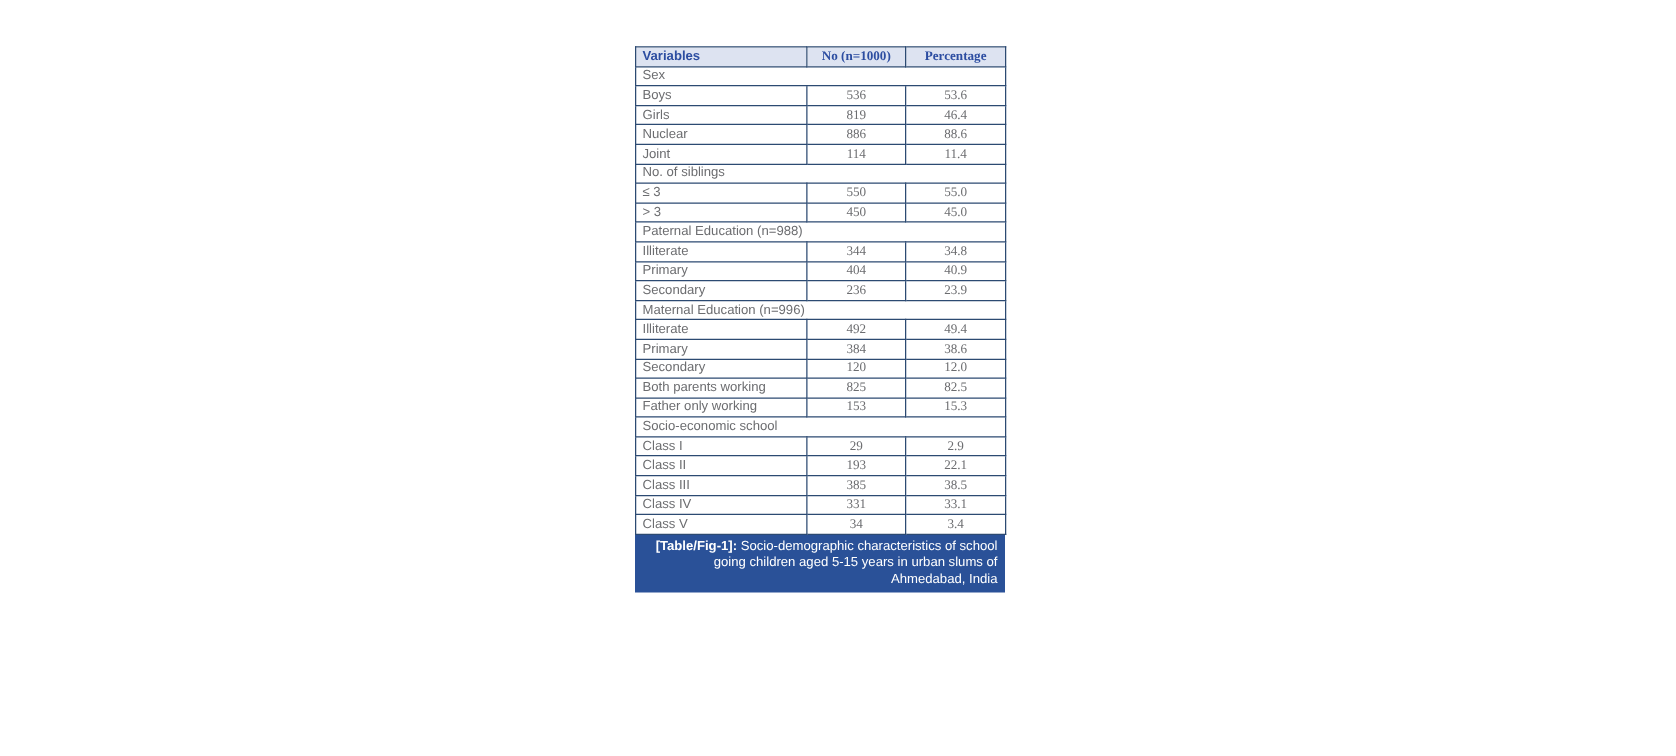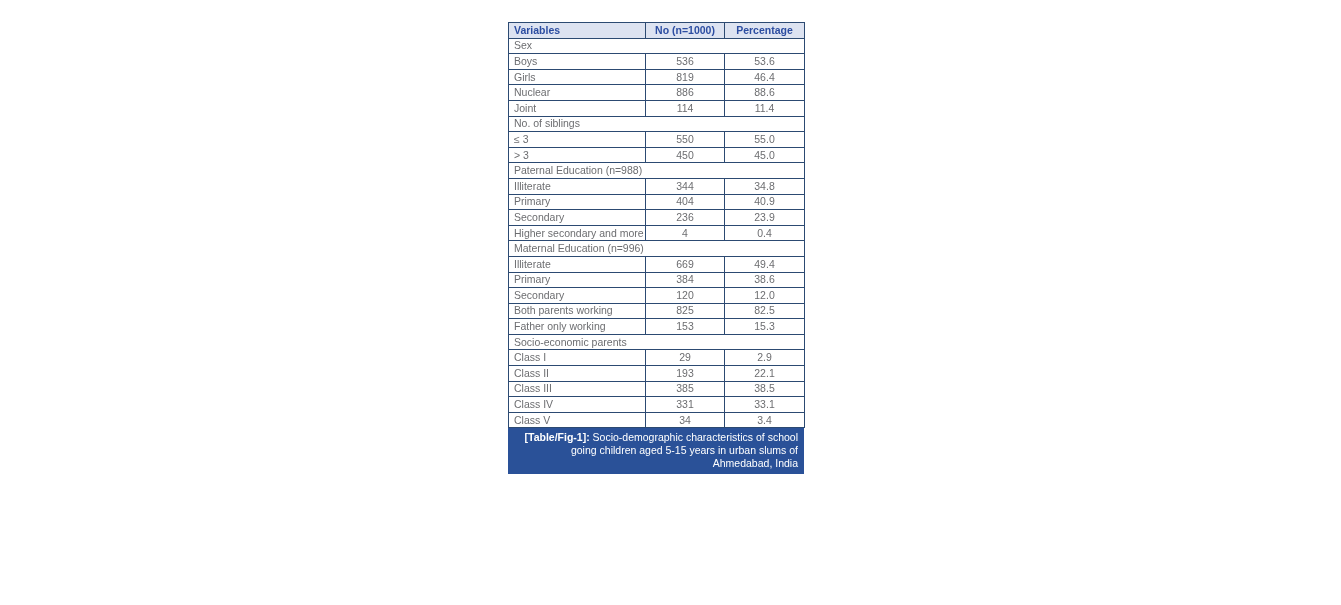--- a/index.html
+++ b/index.html
@@ -16,21 +16,21 @@
   body {
     width: 1341px;
     height: 605px;
     background: var(--page-bg);
     position: relative;
     font-family: "Liberation Sans", sans-serif;
   }
   .figure {
     position: absolute;
     left: 508px;
-    top: 22px;
+    top: 37px;
     width: 296px;
   }
   table.demo-table {
     border-collapse: collapse;
     width: 100%;
     table-layout: fixed;
   }
   .demo-table th,
   .demo-table td {
     border: 1px solid var(--border);
@@ -47,20 +47,21 @@
   }
   .demo-table th {
     background: var(--header-bg);
     color: var(--header-text);
     font-weight: 700;
   }
   .demo-table th.center,
   .demo-table td.center {
     text-align: center;
     padding: 0 2px;
+    font-family: Liberation Serif, serif;
   }
   .caption {
     background: var(--caption-bg);
     color: var(--caption-text);
     font-size: 10.5px;
     line-height: 13px;
     padding: 3px 6px 4px 6px;
     text-align: right;
   }
   .caption b { font-weight: 700; }
@@ -131,30 +132,25 @@
           <td>Primary</td>
           <td class="center">404</td>
           <td class="center">40.9</td>
         </tr>
         <tr>
           <td>Secondary</td>
           <td class="center">236</td>
           <td class="center">23.9</td>
         </tr>
         <tr>
-          <td>Higher secondary and more</td>
-          <td class="center">4</td>
-          <td class="center">0.4</td>
-        </tr>
-        <tr>
           <td colspan="3">Maternal Education (n=996)</td>
         </tr>
         <tr>
           <td>Illiterate</td>
-          <td class="center">669</td>
+          <td class="center">492</td>
           <td class="center">49.4</td>
         </tr>
         <tr>
           <td>Primary</td>
           <td class="center">384</td>
           <td class="center">38.6</td>
         </tr>
         <tr>
           <td>Secondary</td>
           <td class="center">120</td>
@@ -164,21 +160,21 @@
           <td>Both parents working</td>
           <td class="center">825</td>
           <td class="center">82.5</td>
         </tr>
         <tr>
           <td>Father only working</td>
           <td class="center">153</td>
           <td class="center">15.3</td>
         </tr>
         <tr>
-          <td colspan="3">Socio-economic parents</td>
+          <td colspan="3">Socio-economic school</td>
         </tr>
         <tr>
           <td>Class I</td>
           <td class="center">29</td>
           <td class="center">2.9</td>
         </tr>
         <tr>
           <td>Class II</td>
           <td class="center">193</td>
           <td class="center">22.1</td>

